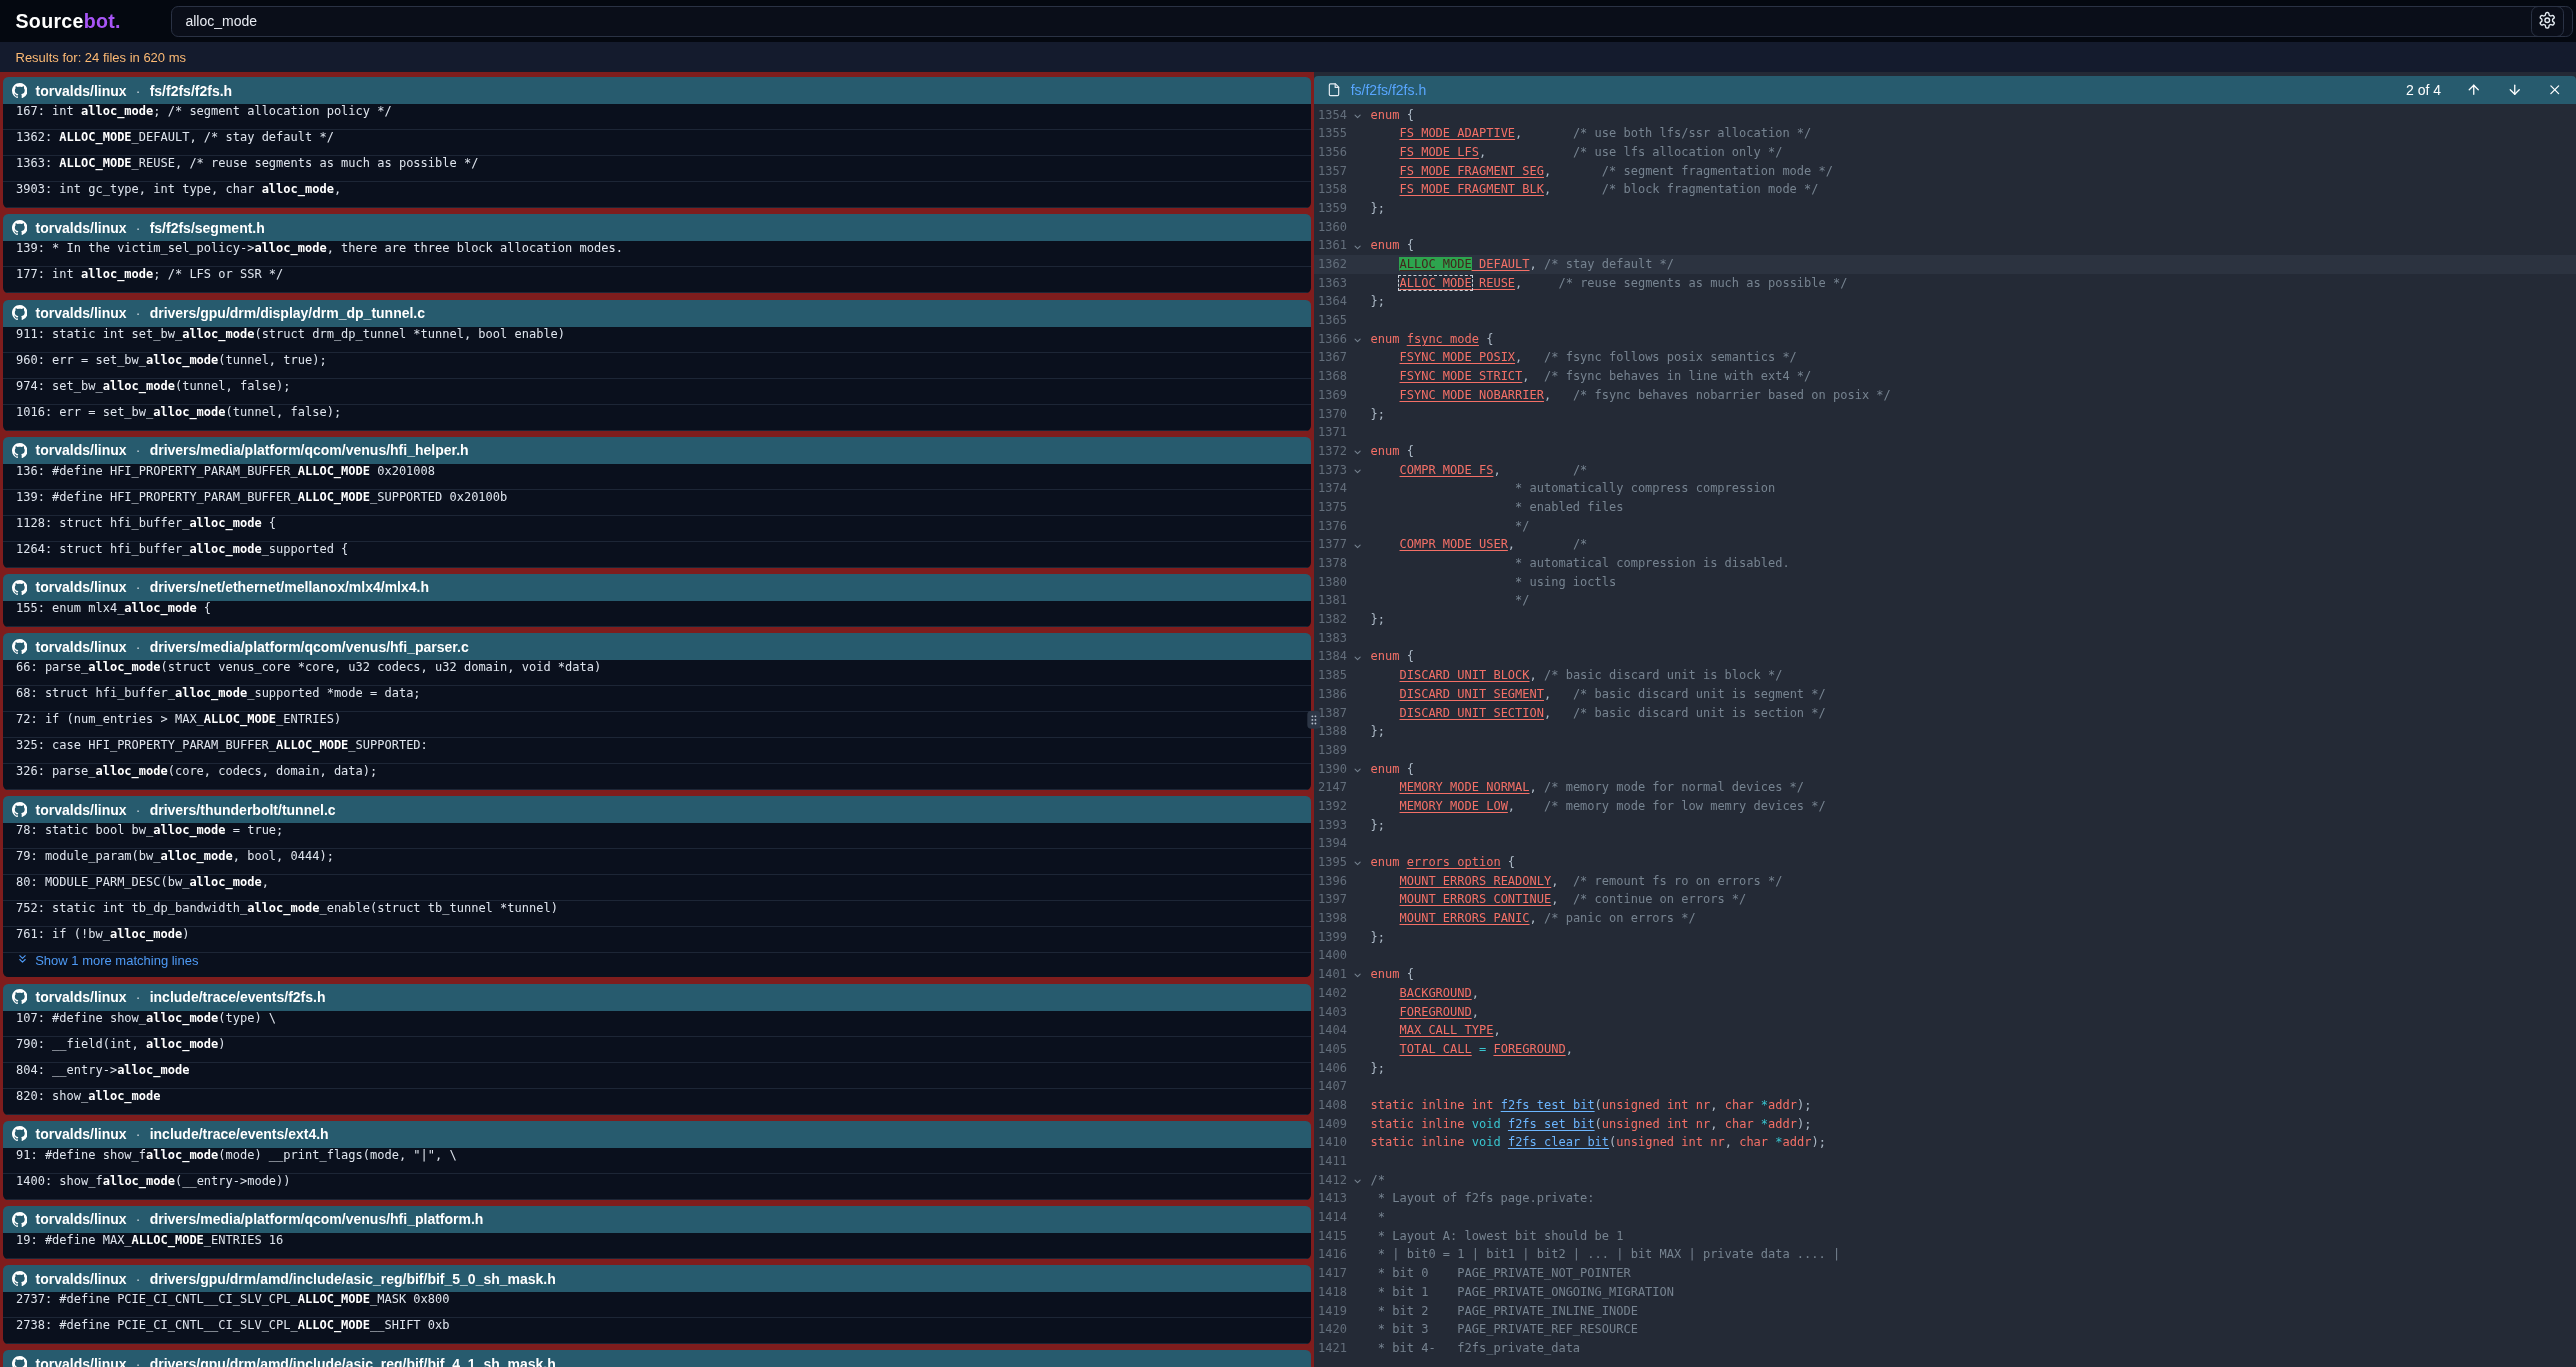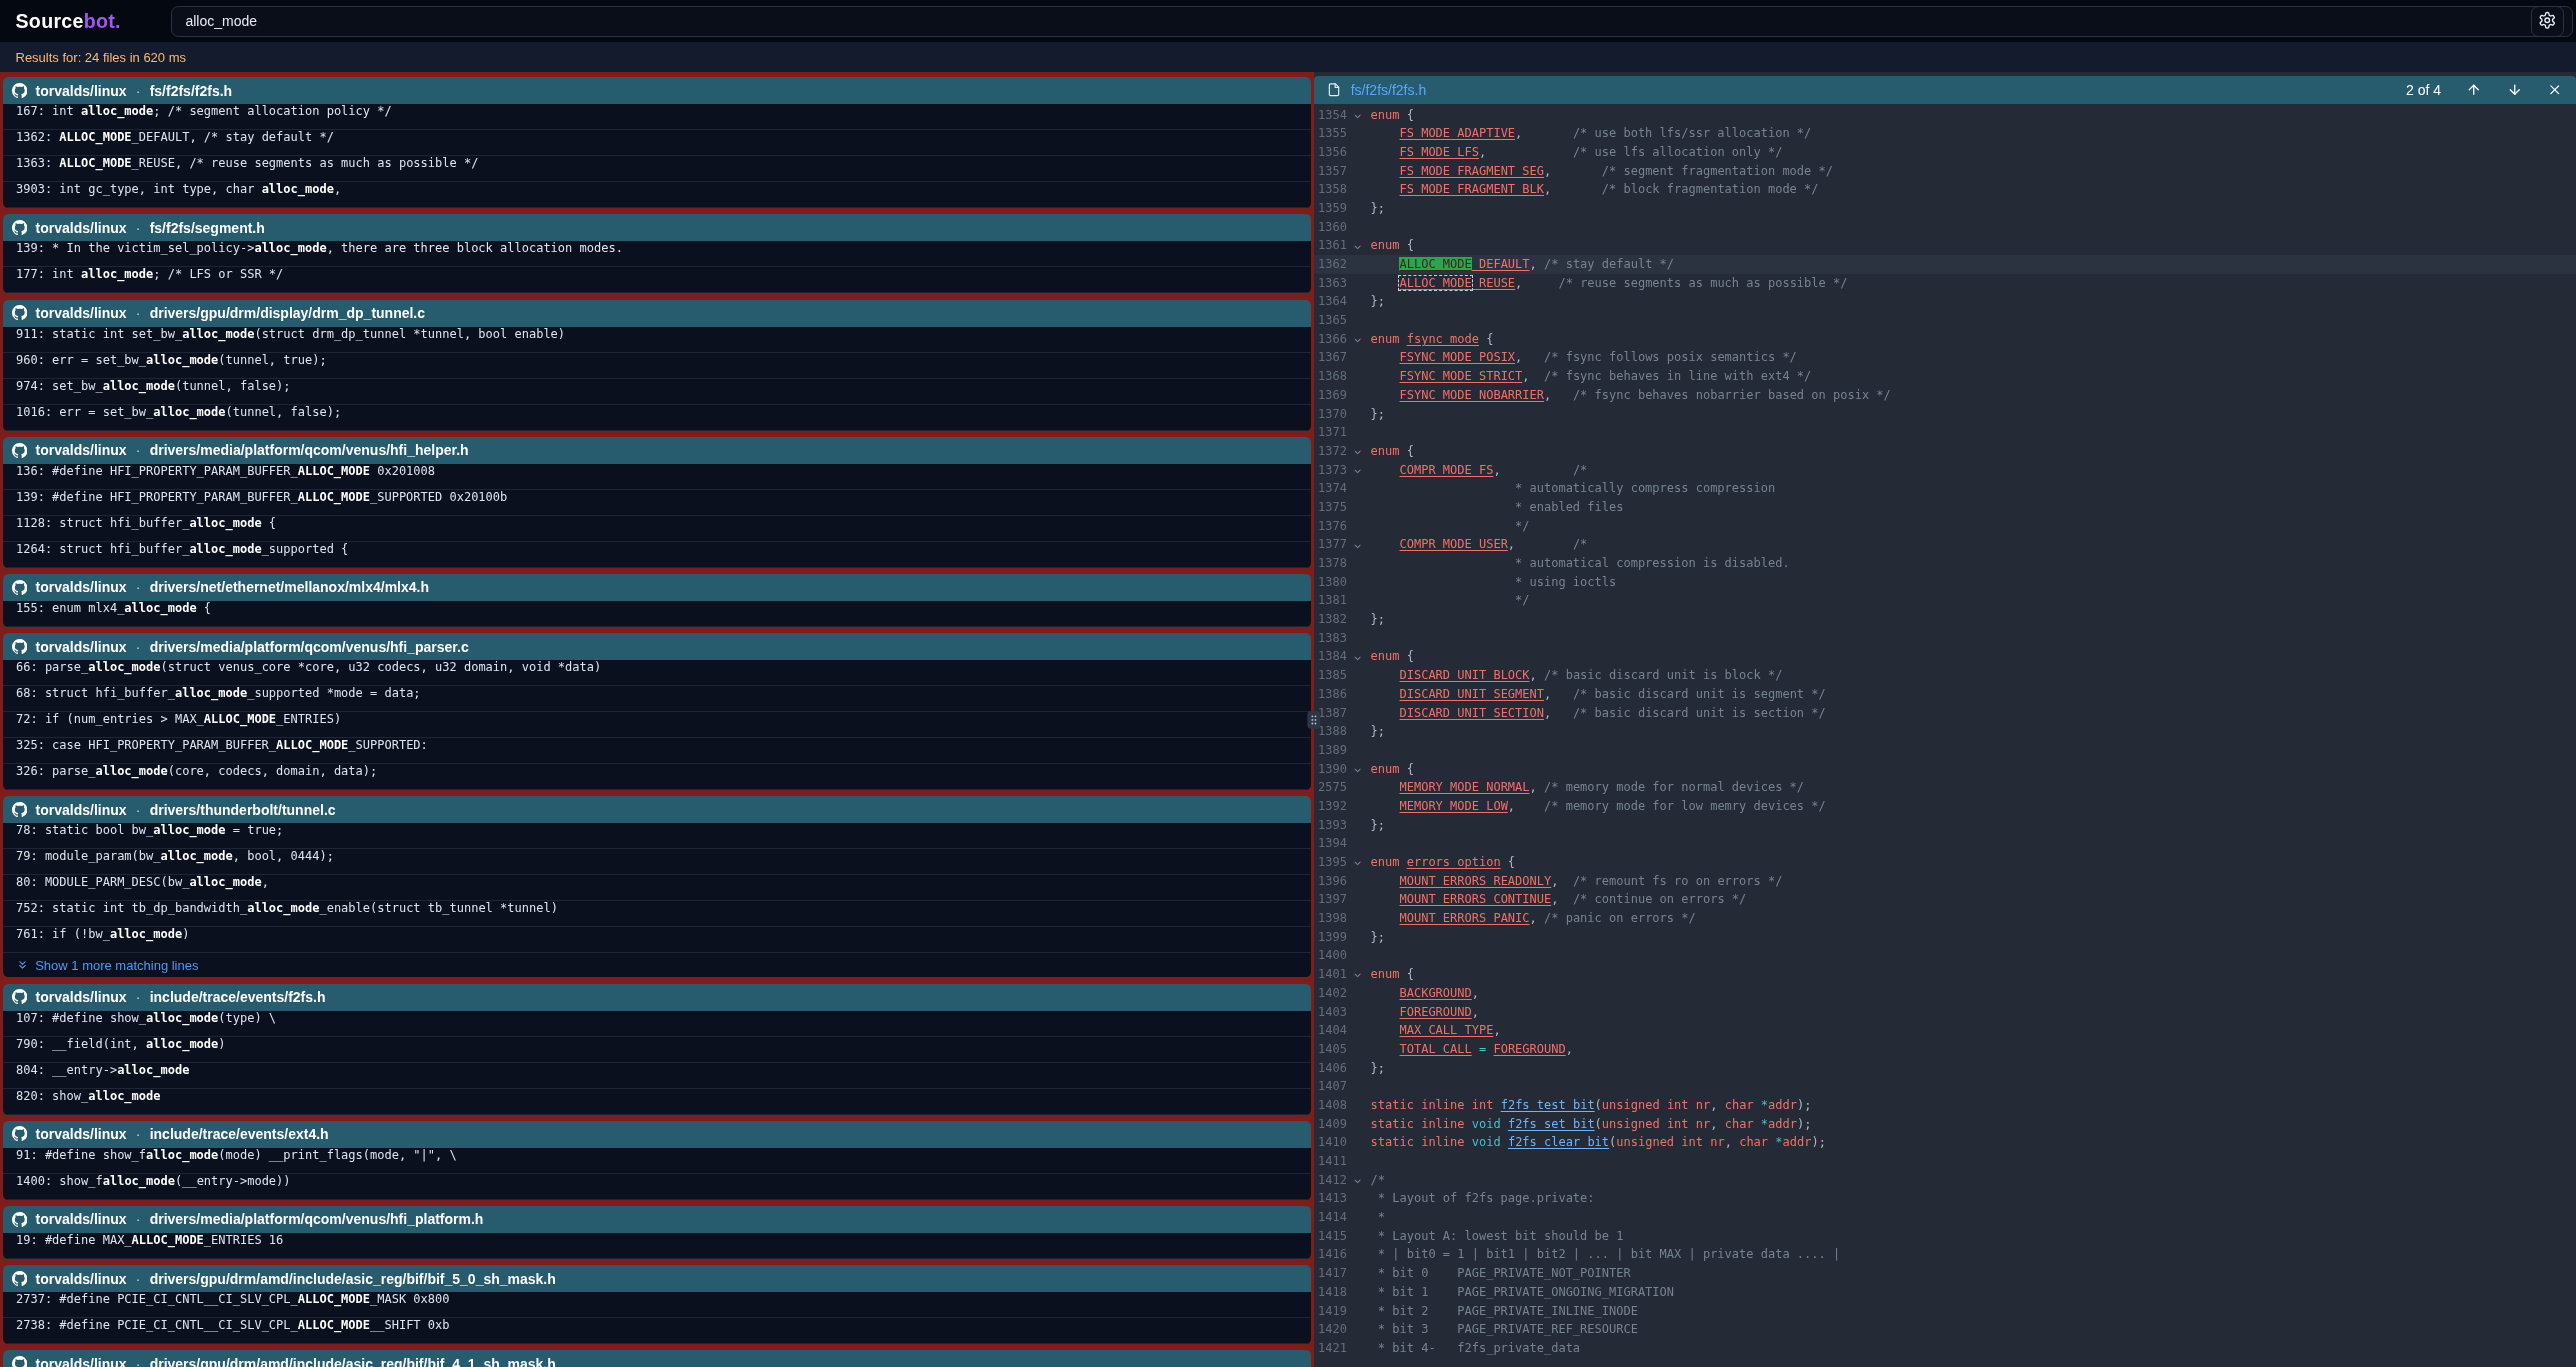--- a/index.html
+++ b/index.html
@@ -18,21 +18,21 @@
     color:#fdba74; font-size:13px; display:flex; align-items:center; padding-left:15.5px; }
   .main { position:absolute; top:72px; left:0; right:0; bottom:0; }
   .left { position:absolute; left:0; top:0; width:1314px; height:100%; background:#7f1d1d; overflow:hidden; padding-top:5.2px; }
   .group { margin:0 3.1px 6.2px 2.6px; border-radius:5.2px; overflow:hidden; }
   .ghead { height:27px; background:#275b6e; display:flex; align-items:center; gap:8.2px; padding:0 9.3px;
     color:#ffffff; font-size:14px; font-weight:600; cursor:pointer; }
   .ghead .dot { color:#cfd9df; font-weight:400; margin:0 1px; }
   .mrow { height:26px; background:#0a101d; border-bottom:0.5px solid #1d2636; display:flex; align-items:flex-start;
     padding-left:13.4px; font-family:"DejaVu Sans Mono", monospace; font-size:12px; color:#dfe5ee; white-space:pre; cursor:pointer; }
   .mrow b { font-weight:bold; color:#ffffff; }
-  .more { height:24px; background:#0a101d; display:flex; align-items:center; gap:6.2px; padding-left:13.4px;
+  .more { height:24px; background:#0a101d; display:flex; gap:6.2px; padding-left:13.4px;
     color:#4e9af5; font-size:13px; cursor:pointer; }
   .right { position:absolute; left:1314px; top:0; right:0; height:100%; background:#242a36; overflow:hidden; }
   .rhead { margin-top:4.1px; height:28px; background:#275b6e; border-radius:4.1px 4.1px 0 0; display:flex;
     align-items:center; padding:0 13.4px; gap:9.3px; }
   .rhead .fname { color:#58a6ff; font-size:14px; cursor:pointer; }
   .rnav { margin-left:auto; display:flex; align-items:center; gap:25px; color:#ffffff; font-size:14px; }
   .rnav .navbtn { cursor:pointer; display:flex; align-items:center; }
   .codewrap { position:absolute; top:32px; left:0; right:0; bottom:0; padding-top:1.5px;
     font-family:"DejaVu Sans Mono", monospace; font-size:12px; line-height:18.7px; color:#adbac7; }
   .cl { display:flex; height:18.7px; white-space:pre; }
@@ -348,21 +348,21 @@
               <path d="M2 2l5 5 5-5"></path>
             </svg></span><span class="ct"><span class="tk-k">enum</span><span class="tk-p"> {</span></span></div>
         <div class="cl"><span class="ln">1385</span><span class="fold"></span><span class="ct"><span class="tk-p">    </span><span class="tk-i">DISCARD_UNIT_BLOCK</span><span class="tk-p">, </span><span class="tk-c">/* basic discard unit is block */</span></span></div>
         <div class="cl"><span class="ln">1386</span><span class="fold"></span><span class="ct"><span class="tk-p">    </span><span class="tk-i">DISCARD_UNIT_SEGMENT</span><span class="tk-p">,   </span><span class="tk-c">/* basic discard unit is segment */</span></span></div>
         <div class="cl"><span class="ln">1387</span><span class="fold"></span><span class="ct"><span class="tk-p">    </span><span class="tk-i">DISCARD_UNIT_SECTION</span><span class="tk-p">,   </span><span class="tk-c">/* basic discard unit is section */</span></span></div>
         <div class="cl"><span class="ln">1388</span><span class="fold"></span><span class="ct"><span class="tk-p">};</span></span></div>
         <div class="cl"><span class="ln">1389</span><span class="fold"></span><span class="ct"></span></div>
         <div class="cl"><span class="ln">1390</span><span class="fold"><svg width="7.2" height="5.2" viewBox="0 0 14 10" fill="none" stroke="#768390" stroke-width="2" stroke-linecap="round" stroke-linejoin="round">
               <path d="M2 2l5 5 5-5"></path>
             </svg></span><span class="ct"><span class="tk-k">enum</span><span class="tk-p"> {</span></span></div>
-        <div class="cl"><span class="ln">2575</span><span class="fold"></span><span class="ct"><span class="tk-p">    </span><span class="tk-i">MEMORY_MODE_NORMAL</span><span class="tk-p">, </span><span class="tk-c">/* memory mode for normal devices */</span></span></div>
+        <div class="cl"><span class="ln">2147</span><span class="fold"></span><span class="ct"><span class="tk-p">    </span><span class="tk-i">MEMORY_MODE_NORMAL</span><span class="tk-p">, </span><span class="tk-c">/* memory mode for normal devices */</span></span></div>
         <div class="cl"><span class="ln">1392</span><span class="fold"></span><span class="ct"><span class="tk-p">    </span><span class="tk-i">MEMORY_MODE_LOW</span><span class="tk-p">,    </span><span class="tk-c">/* memory mode for low memry devices */</span></span></div>
         <div class="cl"><span class="ln">1393</span><span class="fold"></span><span class="ct"><span class="tk-p">};</span></span></div>
         <div class="cl"><span class="ln">1394</span><span class="fold"></span><span class="ct"></span></div>
         <div class="cl"><span class="ln">1395</span><span class="fold"><svg width="7.2" height="5.2" viewBox="0 0 14 10" fill="none" stroke="#768390" stroke-width="2" stroke-linecap="round" stroke-linejoin="round">
               <path d="M2 2l5 5 5-5"></path>
             </svg></span><span class="ct"><span class="tk-k">enum </span><span class="tk-i">errors_option</span><span class="tk-p"> {</span></span></div>
         <div class="cl"><span class="ln">1396</span><span class="fold"></span><span class="ct"><span class="tk-p">    </span><span class="tk-i">MOUNT_ERRORS_READONLY</span><span class="tk-p">,  </span><span class="tk-c">/* remount fs ro on errors */</span></span></div>
         <div class="cl"><span class="ln">1397</span><span class="fold"></span><span class="ct"><span class="tk-p">    </span><span class="tk-i">MOUNT_ERRORS_CONTINUE</span><span class="tk-p">,  </span><span class="tk-c">/* continue on errors */</span></span></div>
         <div class="cl"><span class="ln">1398</span><span class="fold"></span><span class="ct"><span class="tk-p">    </span><span class="tk-i">MOUNT_ERRORS_PANIC</span><span class="tk-p">, </span><span class="tk-c">/* panic on errors */</span></span></div>
         <div class="cl"><span class="ln">1399</span><span class="fold"></span><span class="ct"><span class="tk-p">};</span></span></div>

